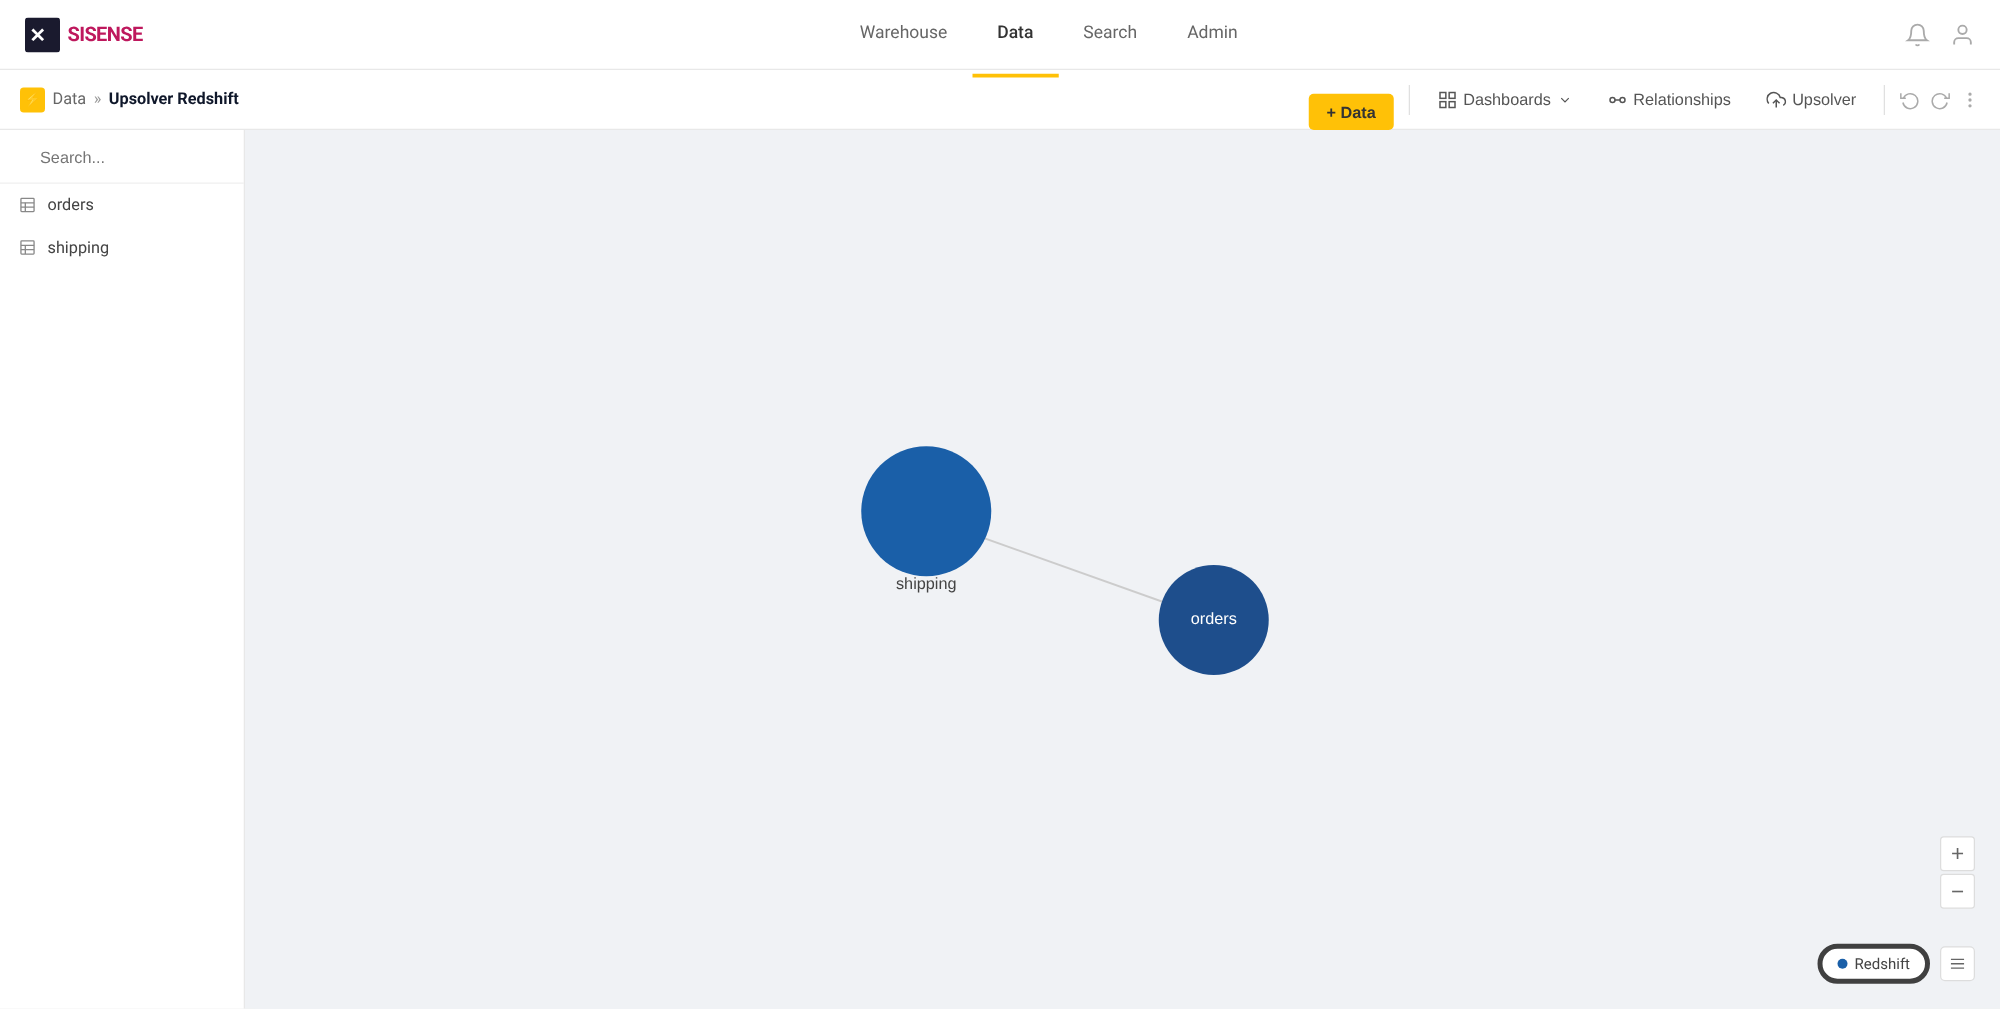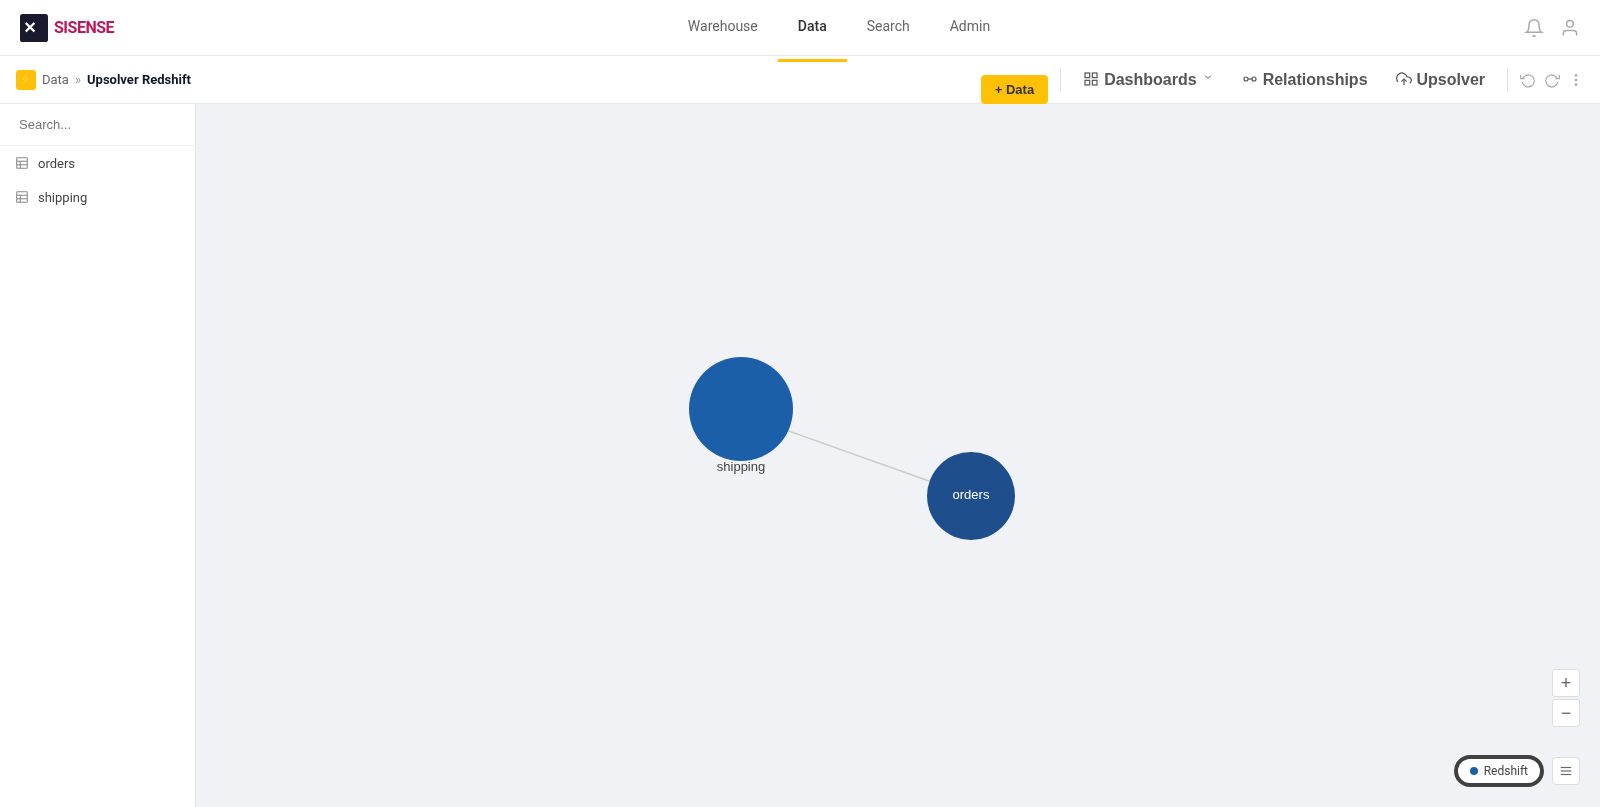--- a/index.html
+++ b/index.html
@@ -116,27 +116,26 @@
       display: flex;
       align-items: center;
       gap: 4px;
       margin-top: 20px;
     }
     .btn-tool {
       background: none;
       border: none;
       cursor: pointer;
       color: #555;
-      font-size: 16px;
-      display: flex;
-      align-items: flex-start;
+      font-size: 13px;
+      display: flex;
+      align-items: center;
       gap: 5px;
       padding: 6px 10px;
       border-radius: 4px;
-      font-weight: bold;
     }
     .divider-v {
       width: 1px;
       height: 24px;
       background: #e0e0e0;
       margin: 0 4px;
     }
 
     
     .main-layout {
@@ -150,21 +149,21 @@
       background: #fff;
       border-right: 1px solid #e8e8e8;
       display: flex;
       flex-direction: column;
     }
     .sidebar-search {
       padding: 10px 10px;
       border-bottom: 1px solid #f0f0f0;
       display: flex;
       align-items: center;
-      gap: 9px;
+      gap: 22px;
     }
     .sidebar-search input {
       border: none;
       outline: none;
       font-size: 13px;
       color: #666;
       background: transparent;
       flex: 1;
     }
     .sidebar-search-icons {

